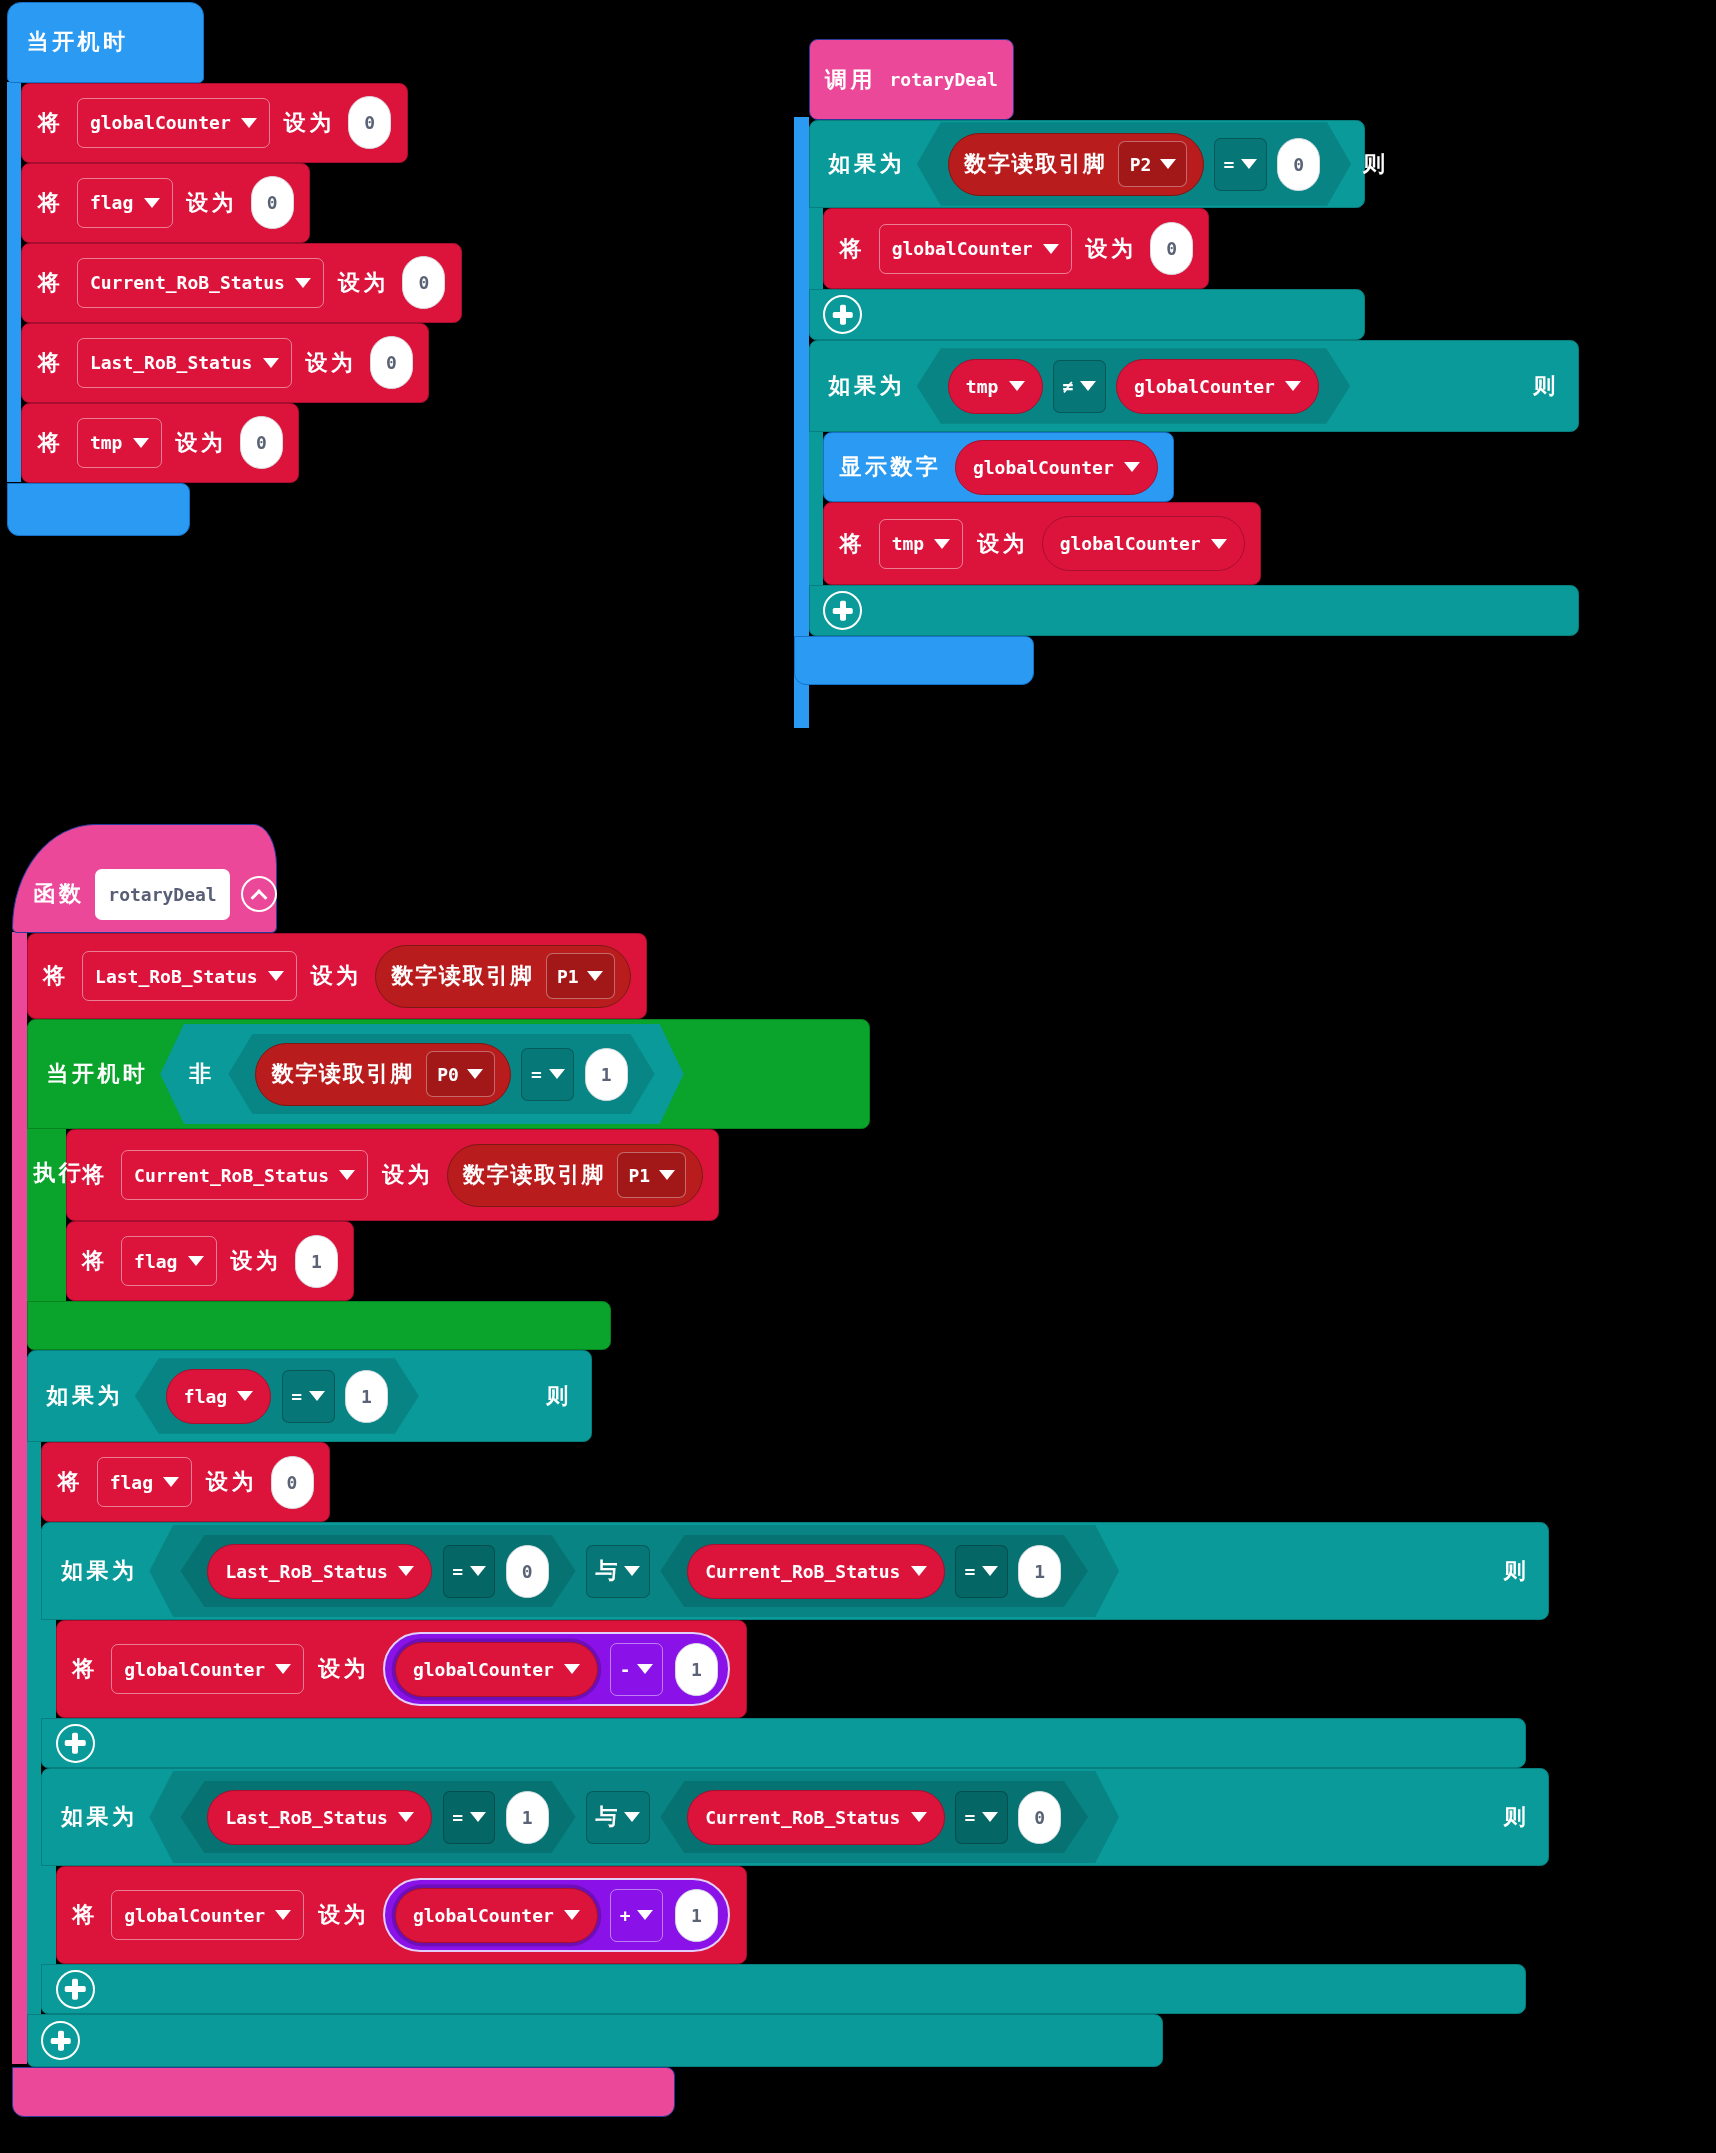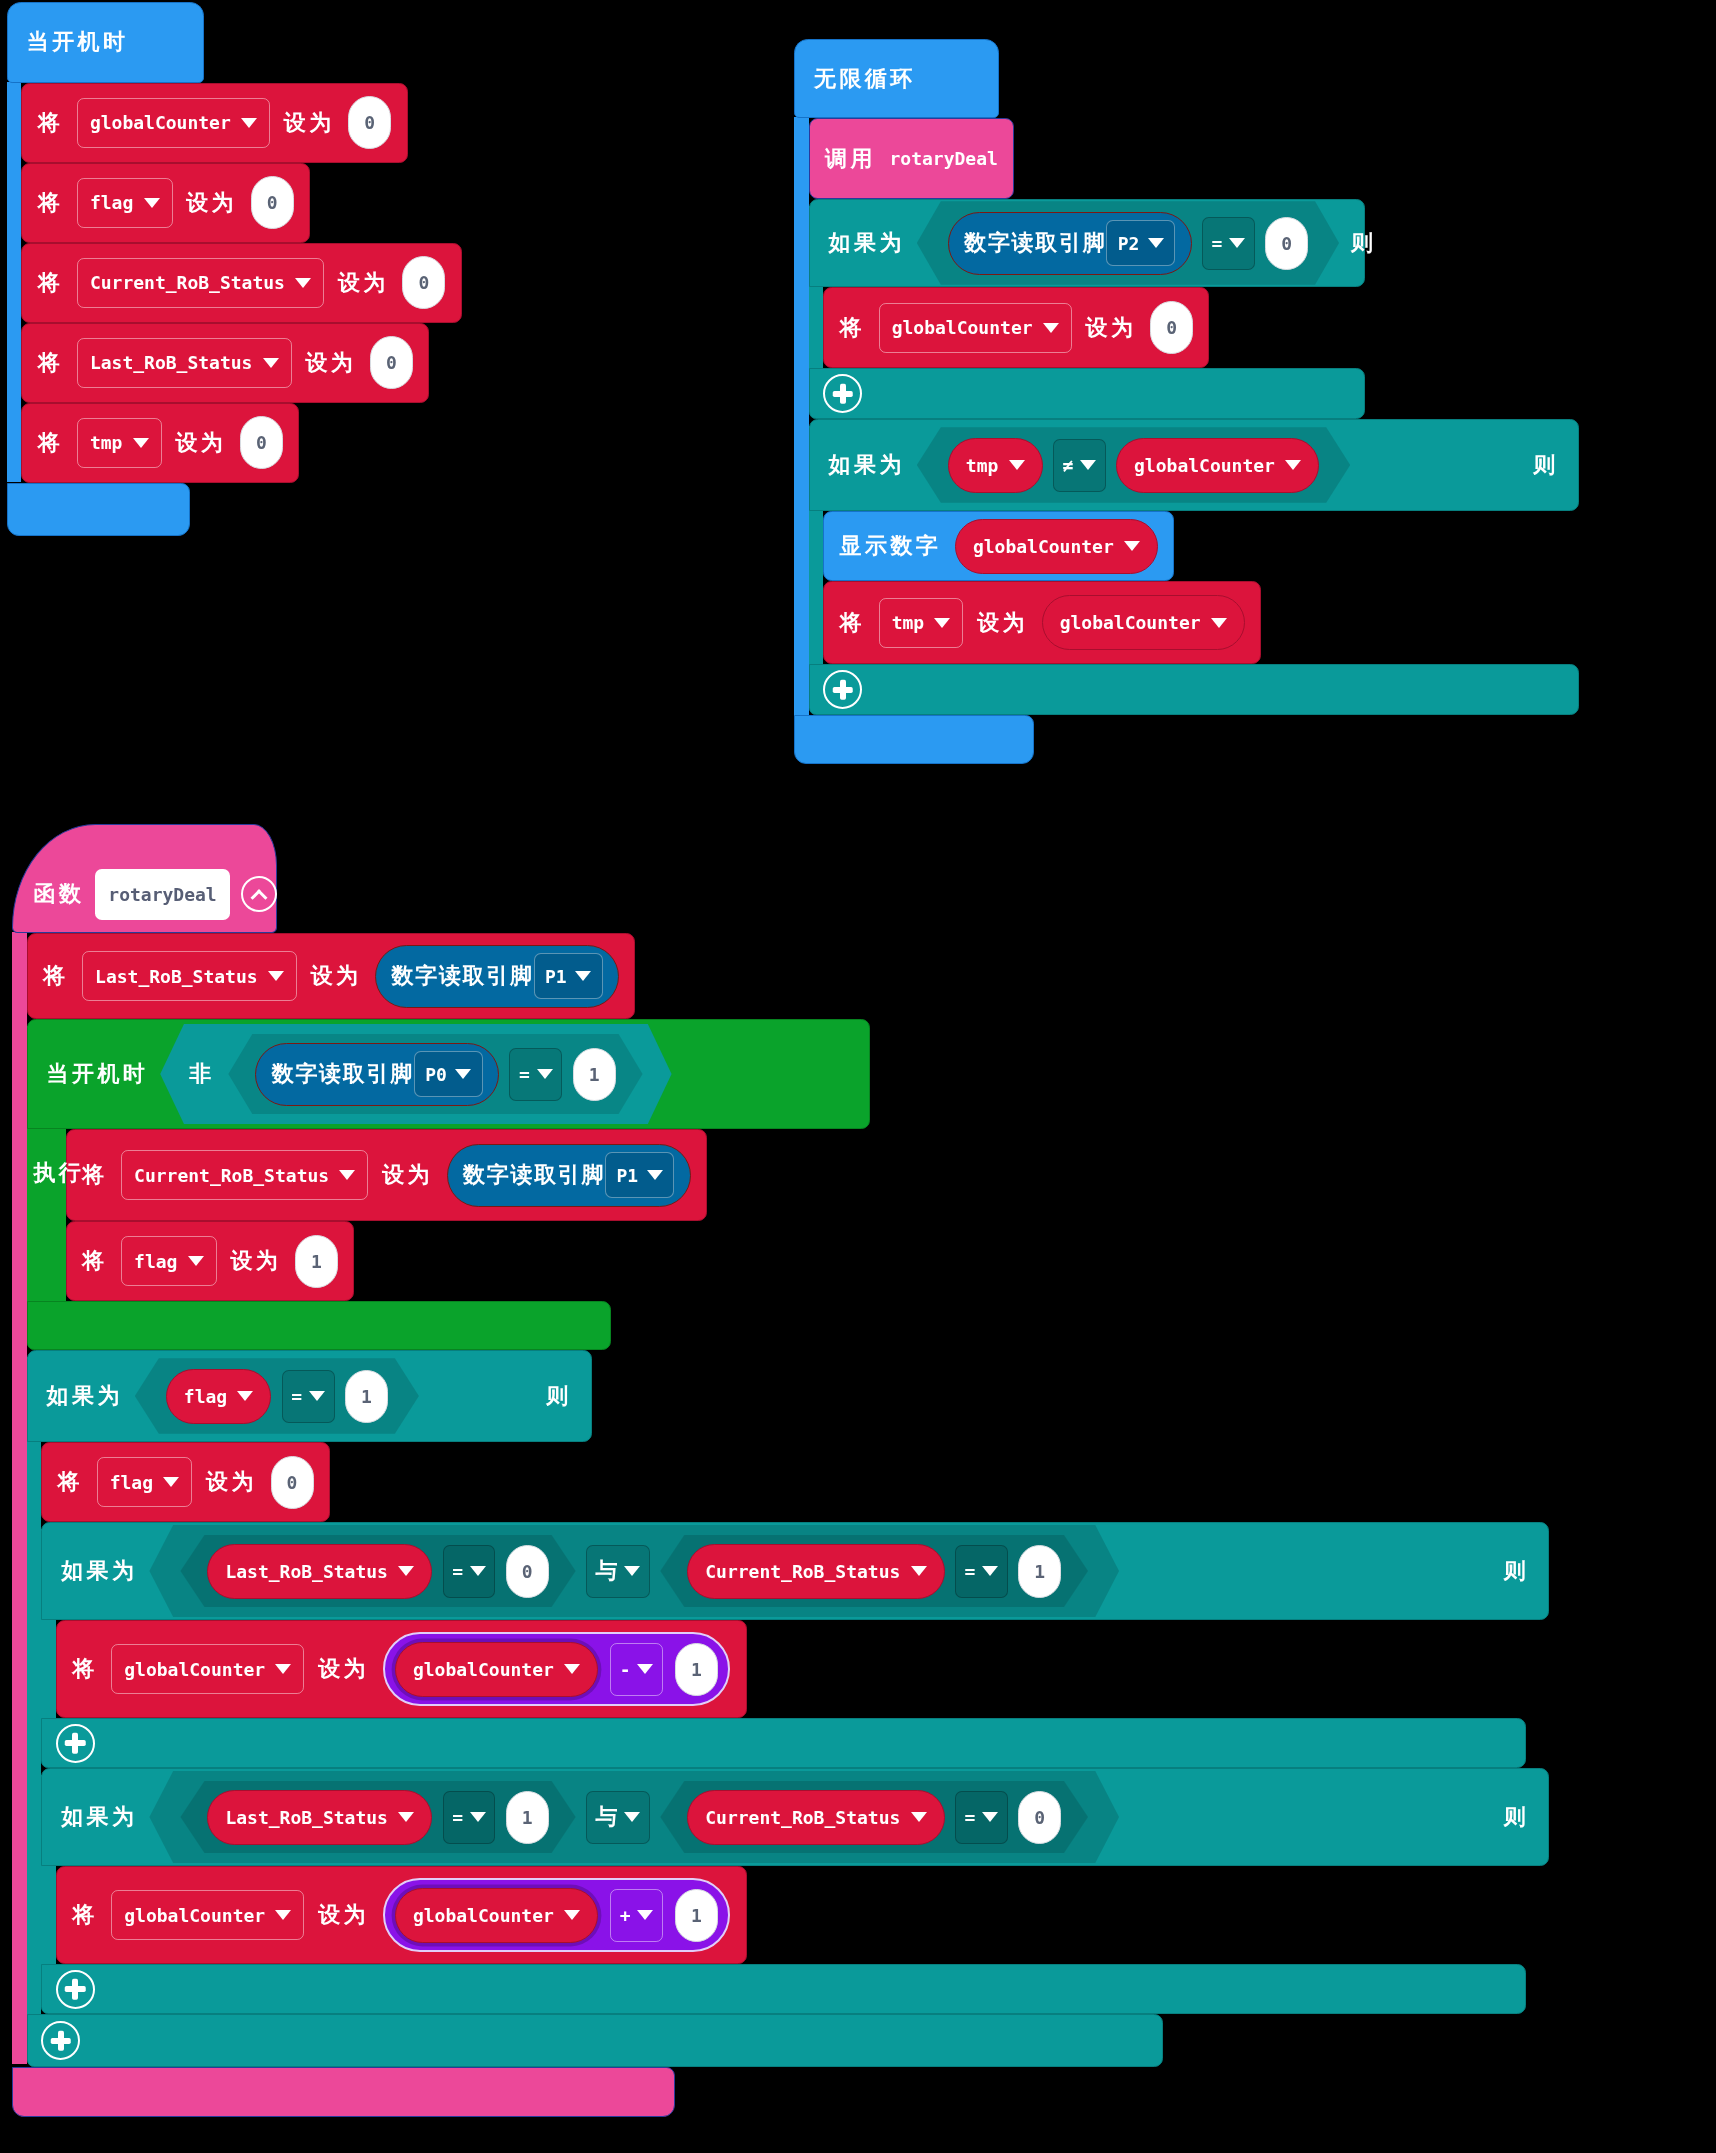--- a/index.html
+++ b/index.html
@@ -40,22 +40,22 @@
   .hex2{padding:8.6px 27px;background:rgba(0,0,0,0.13)}
   .hexteal{padding:10.3px 29px;background:#0A9A9A;gap:13.7px}
   .field{display:inline-flex;align-items:center;gap:10.3px;height:50px;padding:0 12px;
          border:1.7px solid rgba(255,255,255,0.45);border-radius:6.8px}
   .tri{width:0;height:0;border-left:8.6px solid transparent;border-right:8.6px solid transparent;
        border-top:10.3px solid #fff}
   .oval{display:inline-flex;align-items:center;justify-content:center;min-width:43px;height:53px;
         padding:0 6.8px;background:#fff;border:1.7px solid #D8DCE1;border-radius:27px;color:#5A6375}
   .vpill{display:inline-flex;align-items:center;gap:10.3px;height:55px;padding:0 17px;
          background:#DC143C;border:1.7px solid #A80E2E;border-radius:29px}
-  .pinpill{display:inline-flex;align-items:center;height:63px;padding:0 15.4px;
-           background:#0369a1;border:1.7px solid #7C1813;border-radius:34px}
+  .pinpill{display:inline-flex;align-items:center;gap:12px;height:63px;padding:0 15.4px;
+           background:#b91c1c;border:1.7px solid #7C1813;border-radius:34px}
   .pinpill .kw{letter-spacing:1.7px}
   .pinfield{display:inline-flex;align-items:center;gap:8.6px;height:46px;padding:0 10.3px;
             background:rgba(0,0,0,0.12);border:1.7px solid rgba(255,255,255,0.35);border-radius:6.8px}
   .opbox{display:inline-flex;align-items:center;justify-content:center;gap:6.8px;height:53px;
          min-width:48px;padding:0 8.6px;background:rgba(0,0,0,0.10);
          border:1.7px solid rgba(0,0,0,0.25);border-radius:6.8px}
   .opbox .kw{letter-spacing:0}
   .expr{display:inline-flex;align-items:center;gap:12px;height:74px;padding:0 10.3px;
         background:#8A12E8;border:2.6px solid #E2CEF8;border-radius:38px}
   .expr .vpill{box-shadow:0 0 0 3.4px rgba(0,0,0,0.20)}
@@ -128,23 +128,20 @@
         </span>
         <span class="kw">设为</span>
         <span class="oval mono">0</span>
       </div>
     </div>
     <div class="gbar bg-blue bd-blue" style="width:183px;height:53px"></div>
   </div>
 
   <div class="grp" style="left:794px;top:39px">
     <div class="spine bg-blue" style="top:78px;height:611px"></div>
-    <div class="hat bg-blue bd-blue" style="width:205px;height:79px">
-      <span class="kw">无限循环</span>
-    </div>
     <div class="col ind17">
       <div class="stmt bg-indigo bd-indigo" style="height:81px">
         <span class="kw">调用</span>
         <span class="mono">rotaryDeal</span>
       </div>
 
       <div class="cblk c-teal">
         <div class="ifh" style="width:556px;height:88px">
           <span class="kw">如果为</span>
           <span class="hex">

